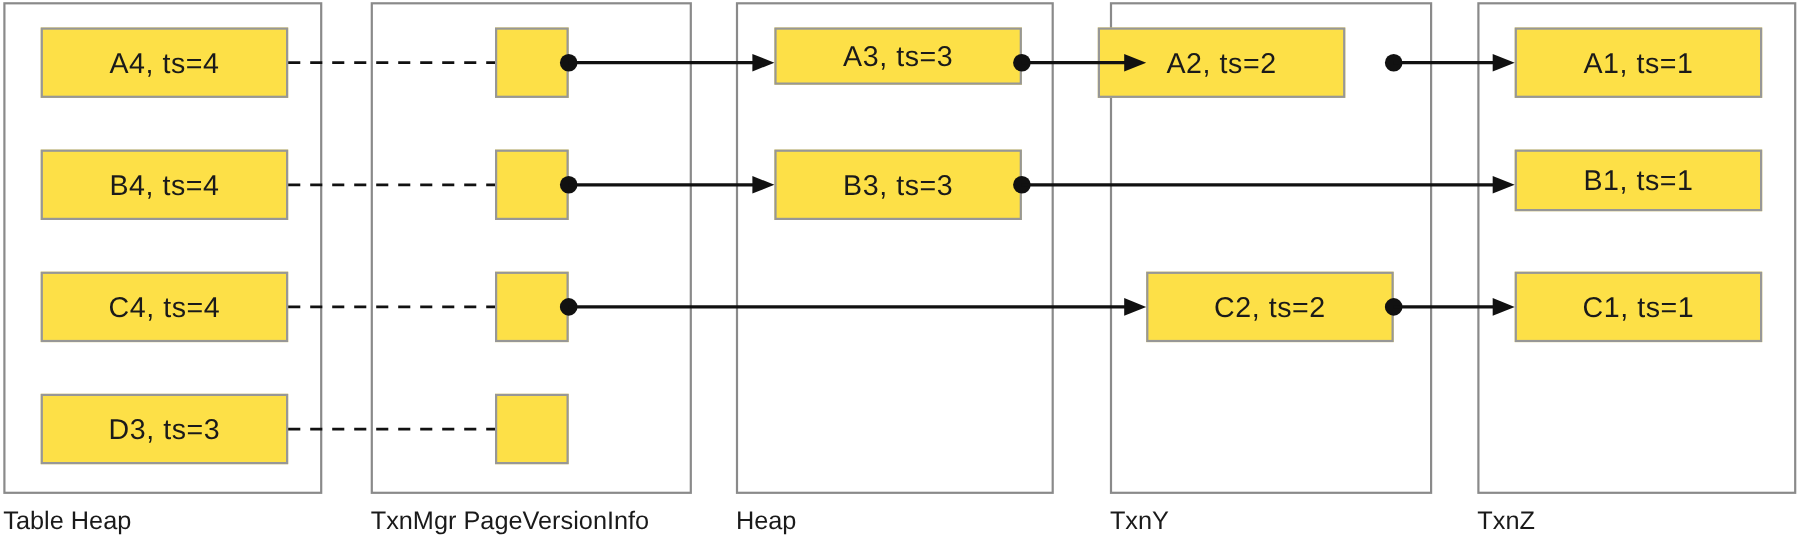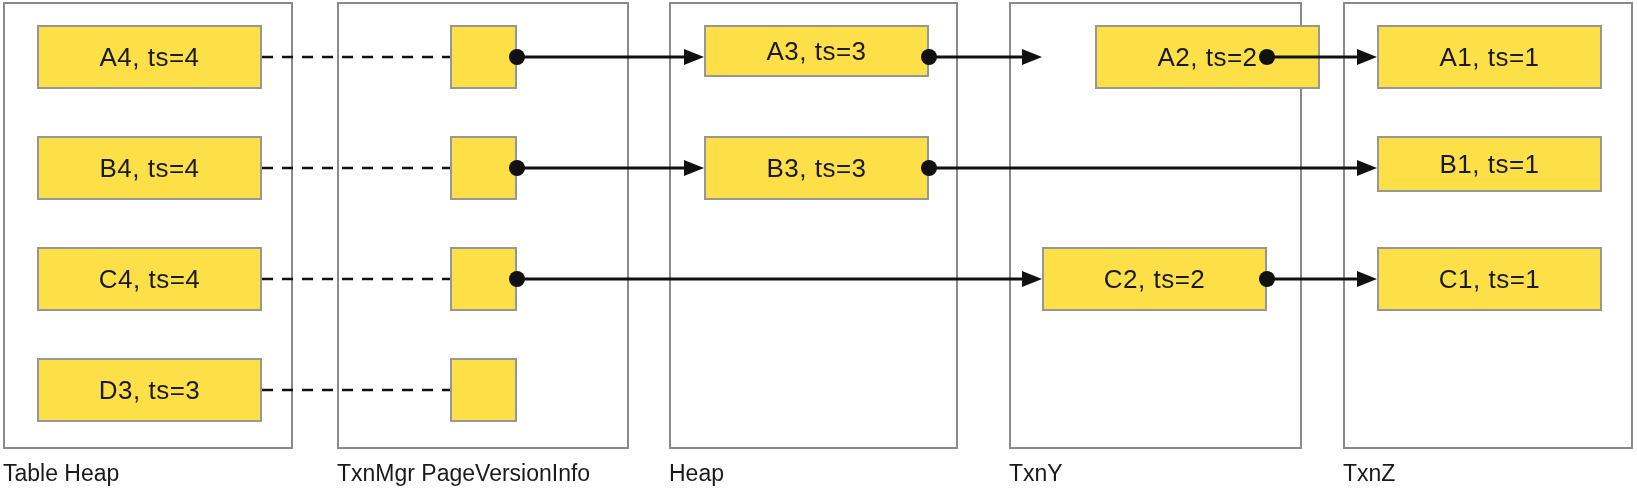--- a/index.html
+++ b/index.html
@@ -70,21 +70,21 @@
       <div class="record-box" style="left: 37px; top: 25px; width: 225px; height: 64px; border: 2px solid rgb(151, 151, 151); color: rgb(26, 26, 26);">A4, ts=4</div>
       <div class="record-box" style="left: 37px; top: 136px; width: 225px; height: 64px; border: 2px solid rgb(151, 151, 151); color: rgb(26, 26, 26);">B4, ts=4</div>
       <div class="record-box" style="left: 37px; top: 247px; width: 225px; height: 64px; border: 2px solid rgb(151, 151, 151); color: rgb(26, 26, 26);">C4, ts=4</div>
       <div class="record-box" style="left: 37px; top: 358px; width: 225px; height: 64px; border: 2px solid rgb(151, 151, 151); color: rgb(26, 26, 26);">D3, ts=3</div>
       <div class="record-box" style="left: 450px; top: 25px; width: 67px; height: 64px; border: 2px solid rgb(151, 151, 151); color: rgb(26, 26, 26);"></div>
       <div class="record-box" style="left: 450px; top: 136px; width: 67px; height: 64px; border: 2px solid rgb(151, 151, 151); color: rgb(26, 26, 26);"></div>
       <div class="record-box" style="left: 450px; top: 247px; width: 67px; height: 64px; border: 2px solid rgb(151, 151, 151); color: rgb(26, 26, 26);"></div>
       <div class="record-box" style="left: 450px; top: 358px; width: 67px; height: 64px; border: 2px solid rgb(151, 151, 151); color: rgb(26, 26, 26);"></div>
       <div class="record-box" style="left: 704px; top: 25px; width: 225px; height: 52px; border: 2px solid rgb(151, 151, 151); color: rgb(26, 26, 26);">A3, ts=3</div>
       <div class="record-box" style="left: 704px; top: 136px; width: 225px; height: 64px; border: 2px solid rgb(151, 151, 151); color: rgb(26, 26, 26); text-align: center;">B3, ts=3</div>
-      <div class="record-box" style="left: 1095px; top: 25px; width: 225px; height: 64px; border: 2px solid rgb(151, 151, 151); color: rgb(26, 26, 26);">A2, ts=2</div>
+      <div class="record-box" style="left: 998px; top: 25px; width: 225px; height: 64px; border: 2px solid rgb(151, 151, 151); color: rgb(26, 26, 26);">A2, ts=2</div>
       <div class="record-box" style="left: 1042px; top: 247px; width: 225px; height: 64px; border: 2px solid rgb(151, 151, 151); color: rgb(26, 26, 26);">C2, ts=2</div>
       <div class="record-box" style="left: 1377px; top: 25px; width: 225px; height: 64px; border: 2px solid rgb(151, 151, 151); color: rgb(26, 26, 26); text-align: right;">A1, ts=1</div>
       <div class="record-box" style="left: 1377px; top: 136px; width: 225px; height: 56px; border: 2px solid rgb(151, 151, 151); color: rgb(26, 26, 26);">B1, ts=1</div>
       <div class="record-box" style="left: 1377px; top: 247px; width: 225px; height: 64px; border: 2px solid rgb(151, 151, 151); color: rgb(26, 26, 26);">C1, ts=1</div>
     </div>
   <svg id="links" width="1637" height="500">
       <line x1="262" y1="57" x2="450" y2="57" stroke="#111111" stroke-width="2.5" stroke-dasharray="11,9"></line>
       <line x1="262" y1="168" x2="450" y2="168" stroke="#111111" stroke-width="2.5" stroke-dasharray="11,9"></line>
       <line x1="262" y1="279" x2="450" y2="279" stroke="#111111" stroke-width="2.5" stroke-dasharray="11,9"></line>
       <line x1="262" y1="390" x2="450" y2="390" stroke="#111111" stroke-width="2.5" stroke-dasharray="11,9"></line>

